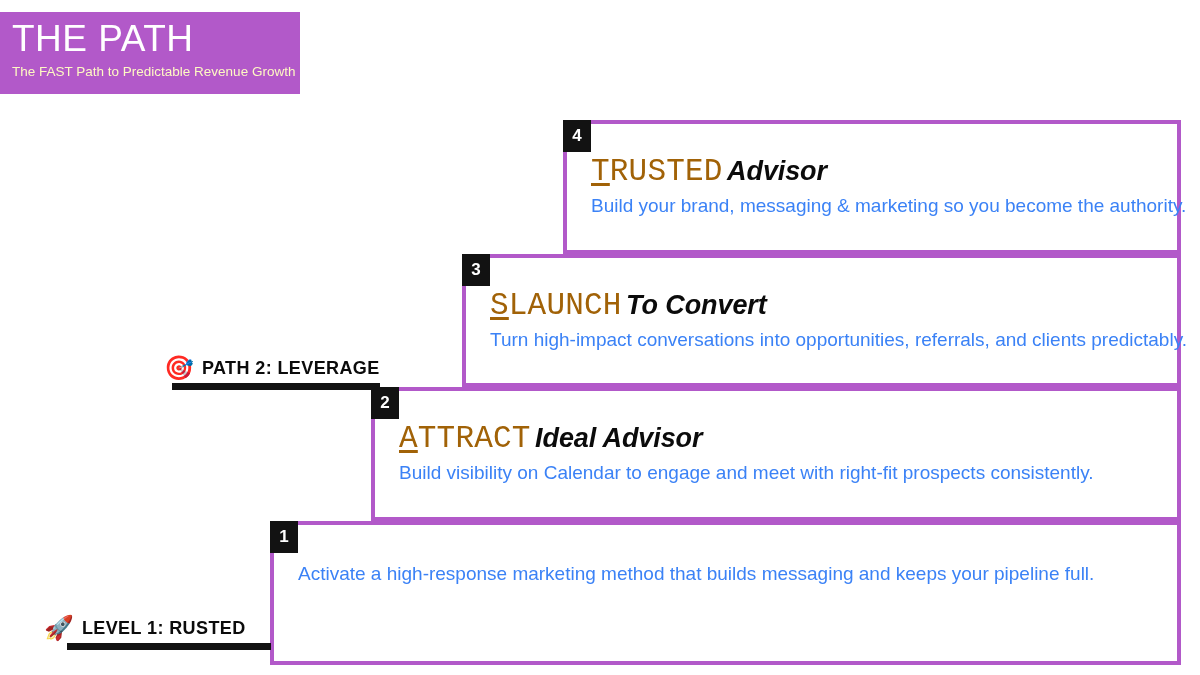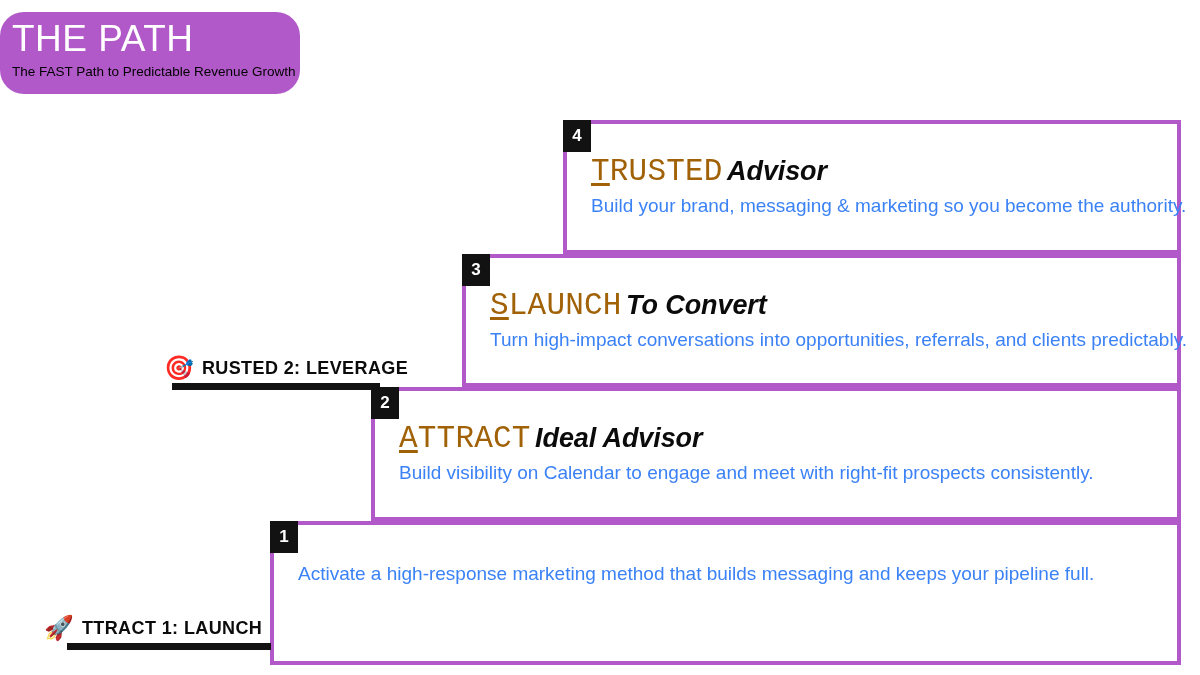--- a/index.html
+++ b/index.html
@@ -22,32 +22,31 @@
   
   #header-banner {
     position: absolute;
     left: 0px;
     top: 12px;
     width: 300px;
     height: 82px;
     background: #b259c9;
     box-sizing: border-box;
     padding: 4px 12px 0 12px;
-    border-radius: 24px;
   }
   #header-title {
     color: #ffffff;
     font-size: 37px;
     line-height: 46px;
     font-weight: 400;
     letter-spacing: 0.5px;
     white-space: nowrap;
   }
   #header-subtitle {
-    color: #000000;
+    color: #fef9c3;
     font-size: 13.5px;
     line-height: 18px;
     font-weight: 400;
     white-space: nowrap;
     margin-top: 1px;
   }
 
   
   .step {
     position: absolute;
@@ -191,26 +190,26 @@
   <div class="step" id="step-1">
     <div class="step-badge">1</div>
     <div class="step-body">
       <div class="step-desc">Activate a high-response marketing method that builds messaging and keeps your pipeline full.</div>
     </div>
   </div>
 
   <div class="level-marker" id="level-2-marker">
     <div class="level-row">
       <span class="level-emoji">🎯</span>
-      <span class="level-label">RUSTED 2: LEVERAGE</span>
+      <span class="level-label">PATH 2: LEVERAGE</span>
     </div>
     <div class="level-rule"></div>
   </div>
 
   <div class="level-marker" id="level-1-marker">
     <div class="level-row">
       <span class="level-emoji">🚀</span>
-      <span class="level-label">TTRACT 1: LAUNCH</span>
+      <span class="level-label">LEVEL 1: RUSTED</span>
     </div>
     <div class="level-rule"></div>
   </div>
 
 </div>
 
 </body></html>

